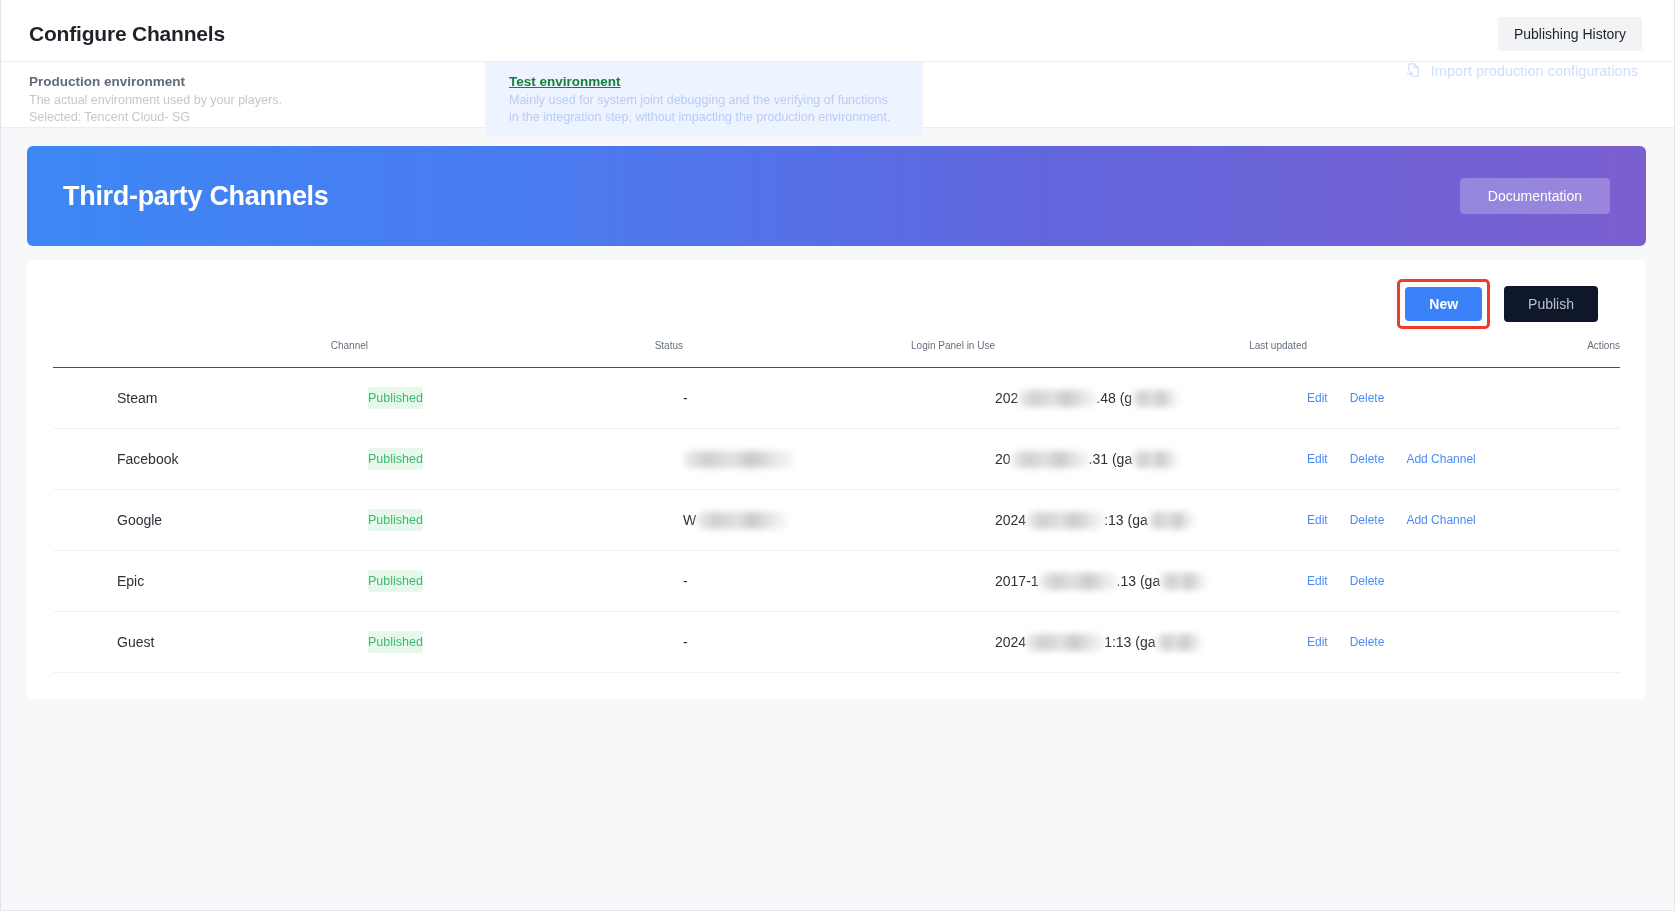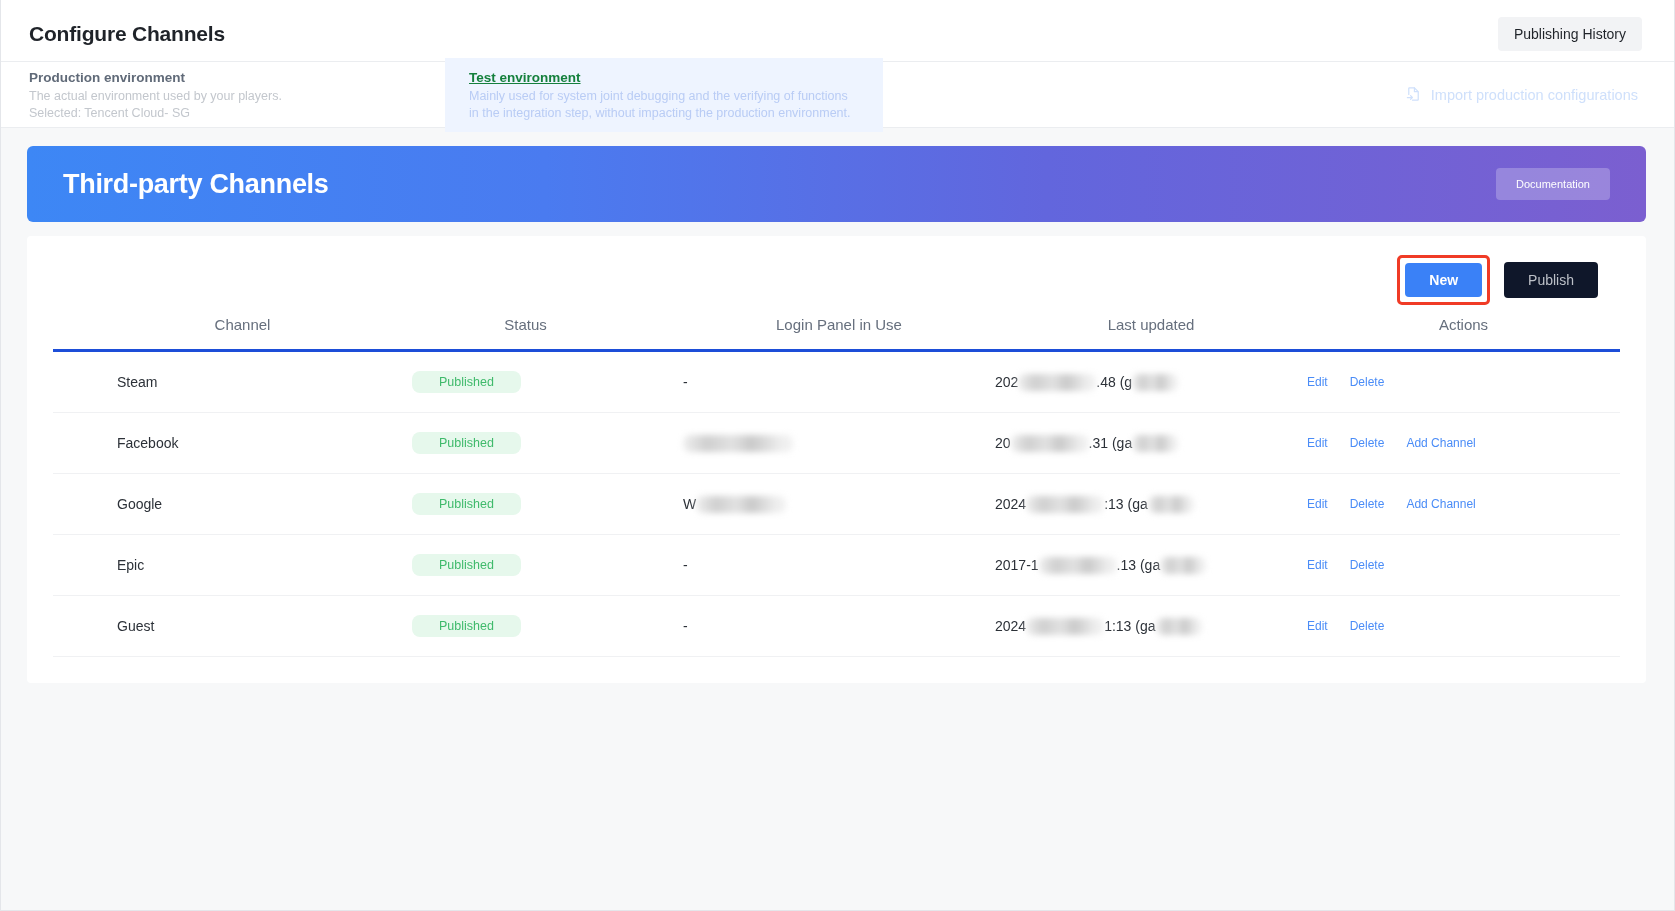--- a/index.html
+++ b/index.html
@@ -45,24 +45,25 @@
     font-size: 14px;
     color: #1f2329;
     font-family: "Liberation Sans", sans-serif;
     cursor: pointer;
   }
 
   
   .env-bar {
     position: relative;
     display: flex;
-    align-items: center;
+    align-items: flex-start;
     background: #ffffff;
     border-bottom: 1px solid #ebedf0;
     height: 66px;
+    gap: 40px;
   }
   .env-tab {
     padding: 11px 24px 10px 24px;
     cursor: pointer;
     min-width: 444px;
     max-width: 444px;
   }
   .env-tab.prod { padding-left: 28px; }
   .env-tab.test {
     background: #eef4ff;
@@ -98,43 +99,43 @@
     font-size: 14.5px;
     color: #cfe0fb;
     cursor: pointer;
     user-select: none;
   }
   .import-link svg { display: block; }
 
   
   .banner {
     margin: 18px 28px 0 26px;
-    height: 76px;
+    height: 100px;
     border-radius: 6px;
     background: linear-gradient(90deg, #3d87f5 0%, #4a7bf0 32%, #6266dd 63%, #7b5fd0 100%);
     display: flex;
     align-items: center;
     padding: 0 36px 0 36px;
     position: relative;
     justify-content: center;
   }
   .banner-title {
     font-size: 27px;
     font-weight: bold;
     color: #ffffff;
     letter-spacing: -0.3px;
   }
   .doc-btn {
     margin-left: auto;
     background: rgba(255,255,255,0.24);
     color: #ffffff;
     border: none;
     border-radius: 4px;
-    padding: 10px 20px;
-    font-size: 11px;
+    padding: 10px 28px;
+    font-size: 14px;
     font-family: "Liberation Sans", sans-serif;
     cursor: pointer;
   }
 
   
   .card {
     margin: 14px 28px 0 26px;
     background: #ffffff;
     border-radius: 4px;
     padding: 18px 26px 26px 26px;
@@ -177,26 +178,26 @@
     cursor: not-allowed;
   }
 
   
   table.channels {
     width: 100%;
     border-collapse: collapse;
     table-layout: fixed;
   }
   table.channels th {
-    text-align: center;
-    font-size: 15px;
+    text-align: right;
+    font-size: 10px;
     font-weight: normal;
     color: #666f7d;
     padding: 10px 0 16px 0;
-    border-bottom: 3px solid #1d4ed8;
+    border-bottom: 1px solid #1d4ed8;
   }
   table.channels td {
     font-size: 14px;
     color: #2c3138;
     padding: 19px 0 19px 0;
     border-bottom: 1px solid #f0f1f3;
     vertical-align: middle;
   }
   table.channels tr:last-child td { border-bottom: 1px solid #f0f1f3; }
   .col-channel  { width: 315px; padding-left: 64px !important; }
@@ -204,24 +205,23 @@
   .col-panel    { width: 312px; }
   .col-updated  { width: 312px; }
   .col-actions  { width: auto; padding-left: 0 !important; }
   th.col-channel { padding-left: 64px !important; }
 
   .badge-published {
     display: inline-block;
     background: #e6f8ec;
     color: #3fba6b;
     font-size: 12.5px;
-    border-radius: 8px;
-    padding: 4px 27px;
+    border-radius: 3px;
+    padding: 4px 0;
     line-height: 14px;
-    margin-left: 44px;
   }
   .dash { color: #2c3138; }
 
   
   .blur {
     display: inline-block;
     vertical-align: middle;
     background: linear-gradient(90deg,#efefef 0%,#cfcfcf 22%,#e2e2e2 45%,#c9c9c9 62%,#ededed 88%,#f2f2f2 100%);
     border-radius: 7px;
     filter: blur(3.2px);

